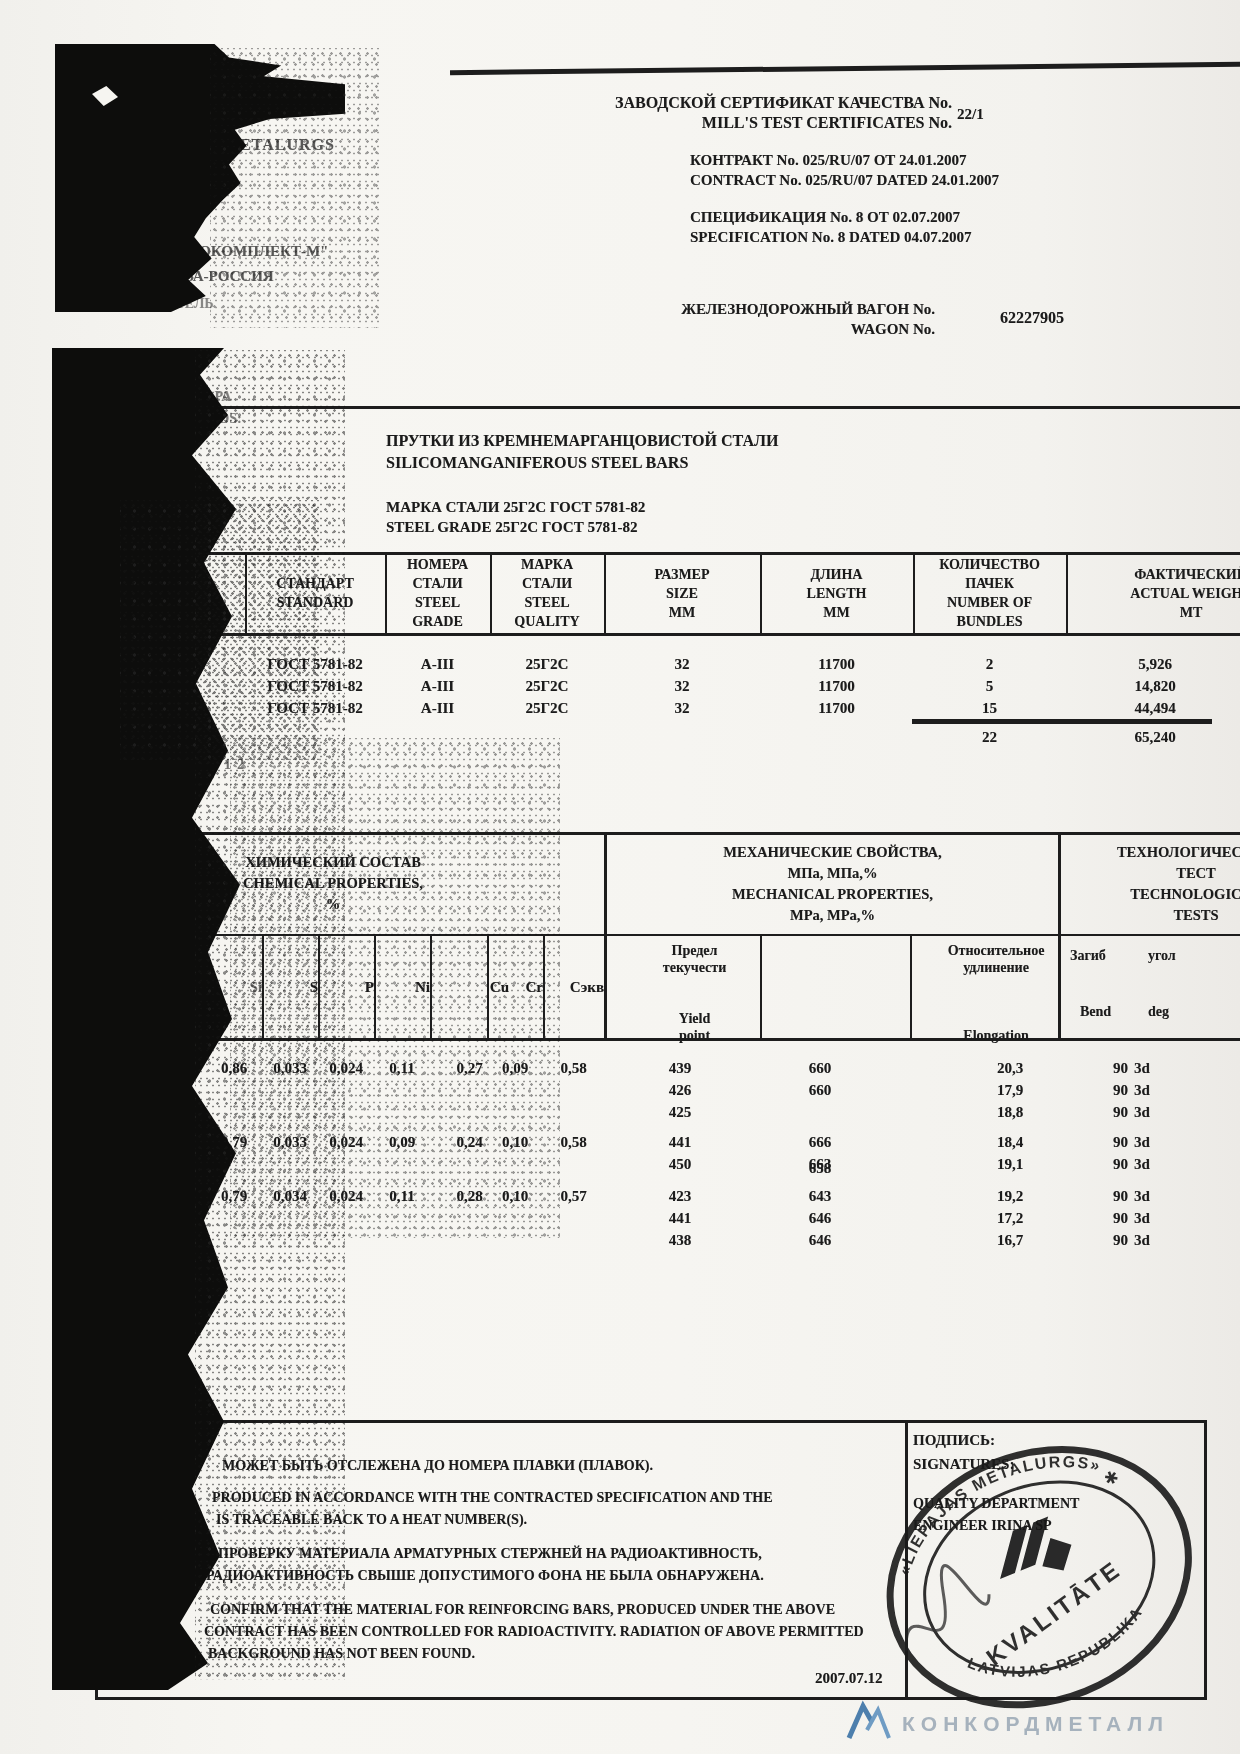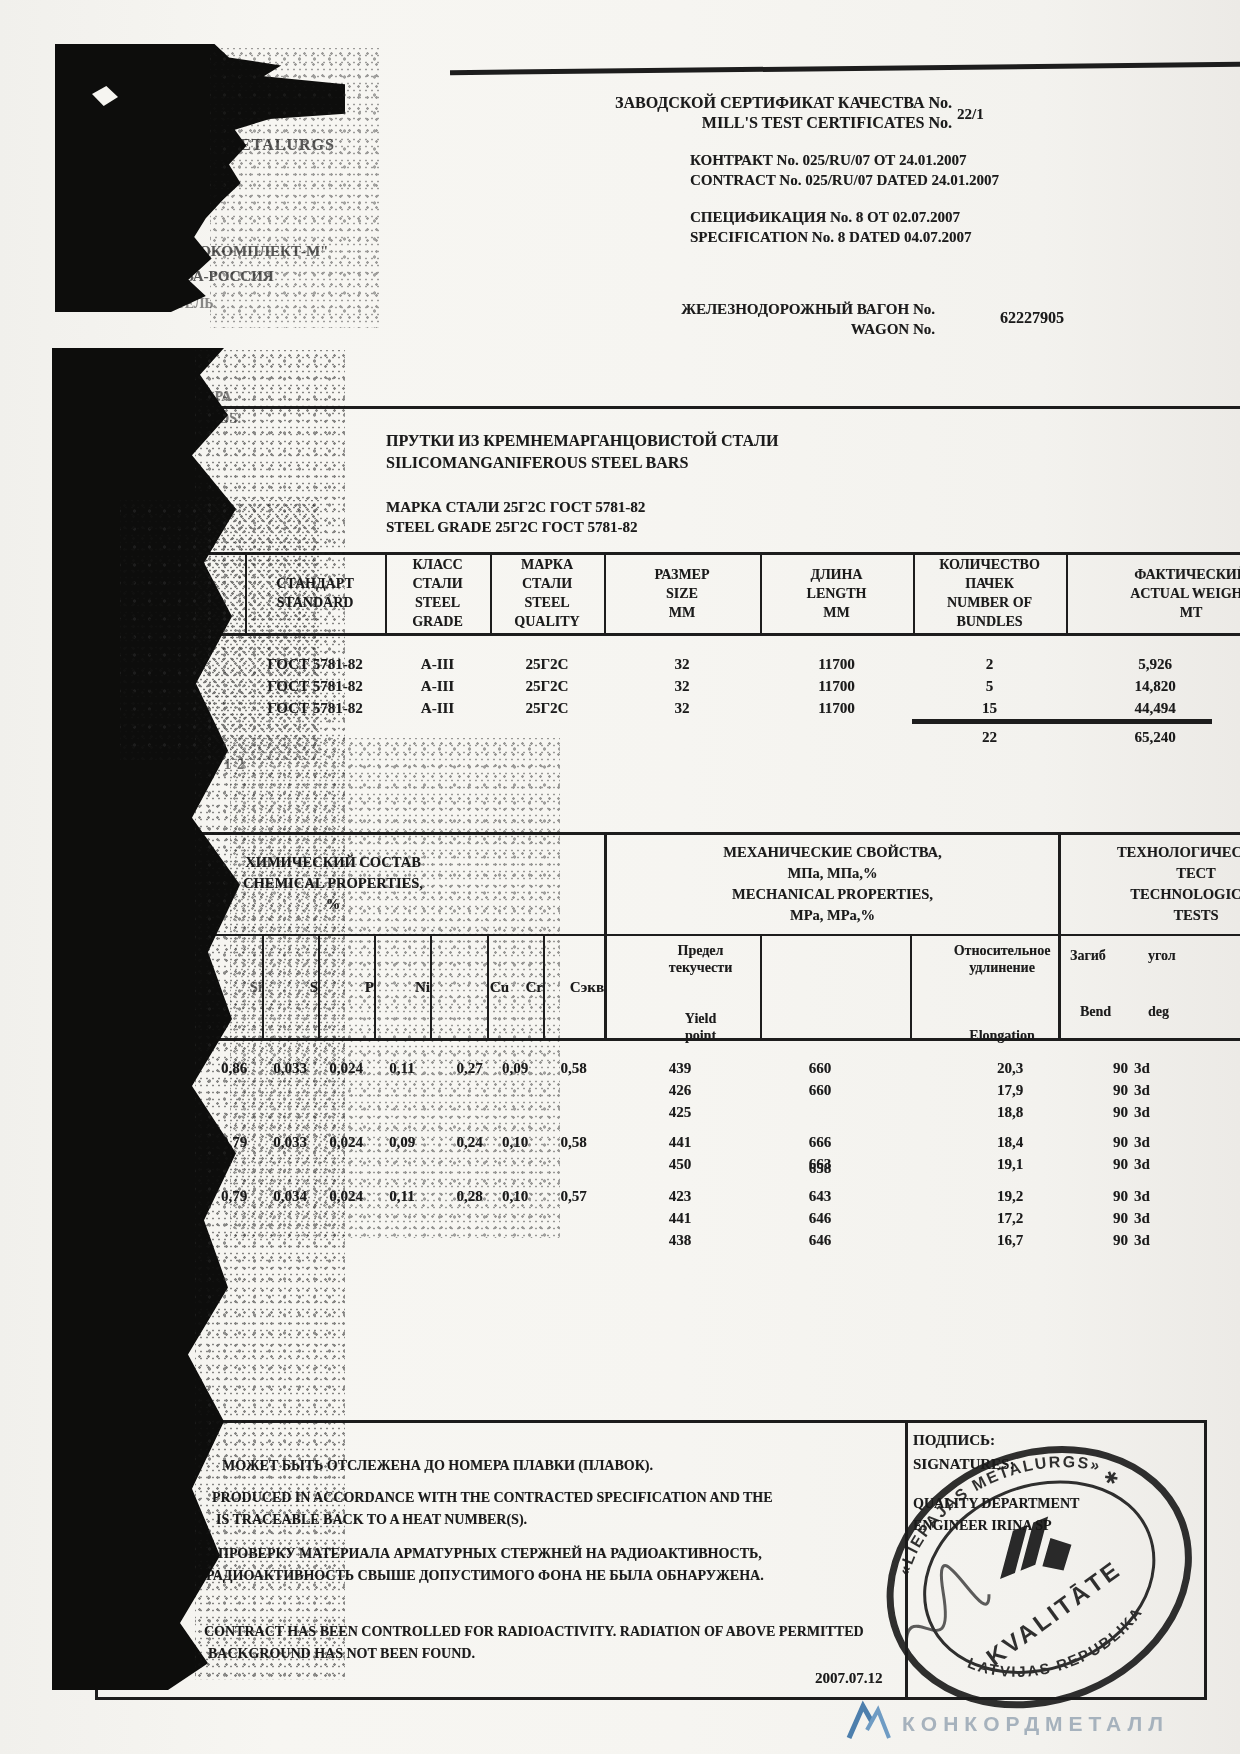--- a/index.html
+++ b/index.html
@@ -11,21 +11,21 @@
   .ctr{text-align:center}.rgt{text-align:right}
   .hl,.vl{position:absolute;background:#1d1d1d;z-index:1}
   .ghost{opacity:.72}
   .hcell{position:absolute;top:552px;height:83px;display:flex;flex-direction:column;align-items:center;
          justify-content:center;gap:1px;font-weight:bold;font-size:14px;line-height:18px;z-index:2;
          text-shadow:0.3px 0.3px 0 rgba(25,25,25,.35);}
   .gcell{position:absolute;top:832px;height:103px;display:flex;flex-direction:column;align-items:center;
          justify-content:center;font-weight:bold;font-size:14.5px;line-height:21px;z-index:2;
          text-shadow:0.3px 0.3px 0 rgba(25,25,25,.35);}
   .mh{position:absolute;top:936px;height:102px;display:flex;flex-direction:column;justify-content:space-between;
-      align-items:center;padding:6px 17px 9px;font-weight:bold;font-size:14px;line-height:17px;z-index:2;
+      align-items:center;padding:6px 11px 9px;font-weight:bold;font-size:14px;line-height:17px;z-index:2;
       text-shadow:0.3px 0.3px 0 rgba(25,25,25,.35);}
   .stk{display:flex;flex-direction:column;align-items:center}
   .el{position:absolute;top:936px;height:102px;display:flex;align-items:center;justify-content:flex-end;
       font-weight:bold;font-size:15px;z-index:2;text-shadow:0.3px 0.3px 0 rgba(25,25,25,.35);}
   
   .t1-heat{left:55px;width:190px}.t1-std{left:245px;width:140px}.t1-cls{left:385px;width:105px}
   .t1-qlt{left:490px;width:114px}.t1-size{left:604px;width:156px}.t1-len{left:760px;width:153px}
   .t1-bnd{left:913px;width:153px}.t1-wgt{left:1066px;width:250px}
   
   .c-c{left:100px;width:52px}.c-mn{left:152px;width:54px}.c-si{left:206px;width:56px}
@@ -93,21 +93,21 @@
   <div class="hcell t1-heat ghost" style="opacity:.5">
     <span>ПЛАВКА</span>
     <span>HEAT</span>
     <span>No.</span>
   </div>
   <div class="hcell t1-std">
     <span>СТАНДАРТ</span>
     <span>STANDARD</span>
   </div>
   <div class="hcell t1-cls">
-    <span>КЛАСС</span>
+    <span>НОМЕРА</span>
     <span>СТАЛИ</span>
     <span>STEEL</span>
     <span>GRADE</span>
   </div>
   <div class="hcell t1-qlt">
     <span>МАРКА</span>
     <span>СТАЛИ</span>
     <span>STEEL</span>
     <span>QUALITY</span>
   </div>
@@ -328,20 +328,21 @@
   <span class="t s15 m-b3d" style="top:1232px">3d</span>
 
   <div class="boxborder" style="left:95px;top:1420px;width:1106px;height:274px"></div>
   <div class="vl" style="left:905px;top:1420px;width:3px;height:280px"></div>
 
   <span class="t s14" style="left:222px;top:1458px">МОЖЕТ БЫТЬ ОТСЛЕЖЕНА ДО НОМЕРА ПЛАВКИ (ПЛАВОК).</span>
   <span class="t s14" style="left:212px;top:1490px">PRODUCED IN ACCORDANCE WITH THE CONTRACTED SPECIFICATION AND THE</span>
   <span class="t s14" style="left:216px;top:1512px">IS TRACEABLE BACK TO A HEAT NUMBER(S).</span>
   <span class="t s14" style="left:218px;top:1546px">ПРОВЕРКУ МАТЕРИАЛА АРМАТУРНЫХ СТЕРЖНЕЙ НА РАДИОАКТИВНОСТЬ,</span>
   <span class="t s14" style="left:206px;top:1568px">РАДИОАКТИВНОСТЬ СВЫШЕ ДОПУСТИМОГО ФОНА НЕ БЫЛА ОБНАРУЖЕНА.</span>
+  <span class="t s14" style="left:210px;top:1602px">CONFIRM THAT THE MATERIAL FOR REINFORCING BARS, PRODUCED UNDER THE ABOVE</span>
   <span class="t s14" style="left:204px;top:1624px">CONTRACT HAS BEEN CONTROLLED FOR RADIOACTIVITY.  RADIATION OF ABOVE PERMITTED</span>
   <span class="t s14" style="left:208px;top:1646px">BACKGROUND HAS NOT BEEN FOUND.</span>
 
   <span class="t s15" style="left:913px;top:1432px">ПОДПИСЬ:</span>
   <span class="t s15" style="left:913px;top:1456px">SIGNATURES:</span>
   <span class="t s14" style="left:913px;top:1496px">QUALITY DEPARTMENT</span>
   <span class="t s14" style="left:913px;top:1518px">ENGINEER  IRINA SP</span>
   <span class="t s15" style="left:815px;top:1670px">2007.07.12</span>
 
   <div class="stamp">

